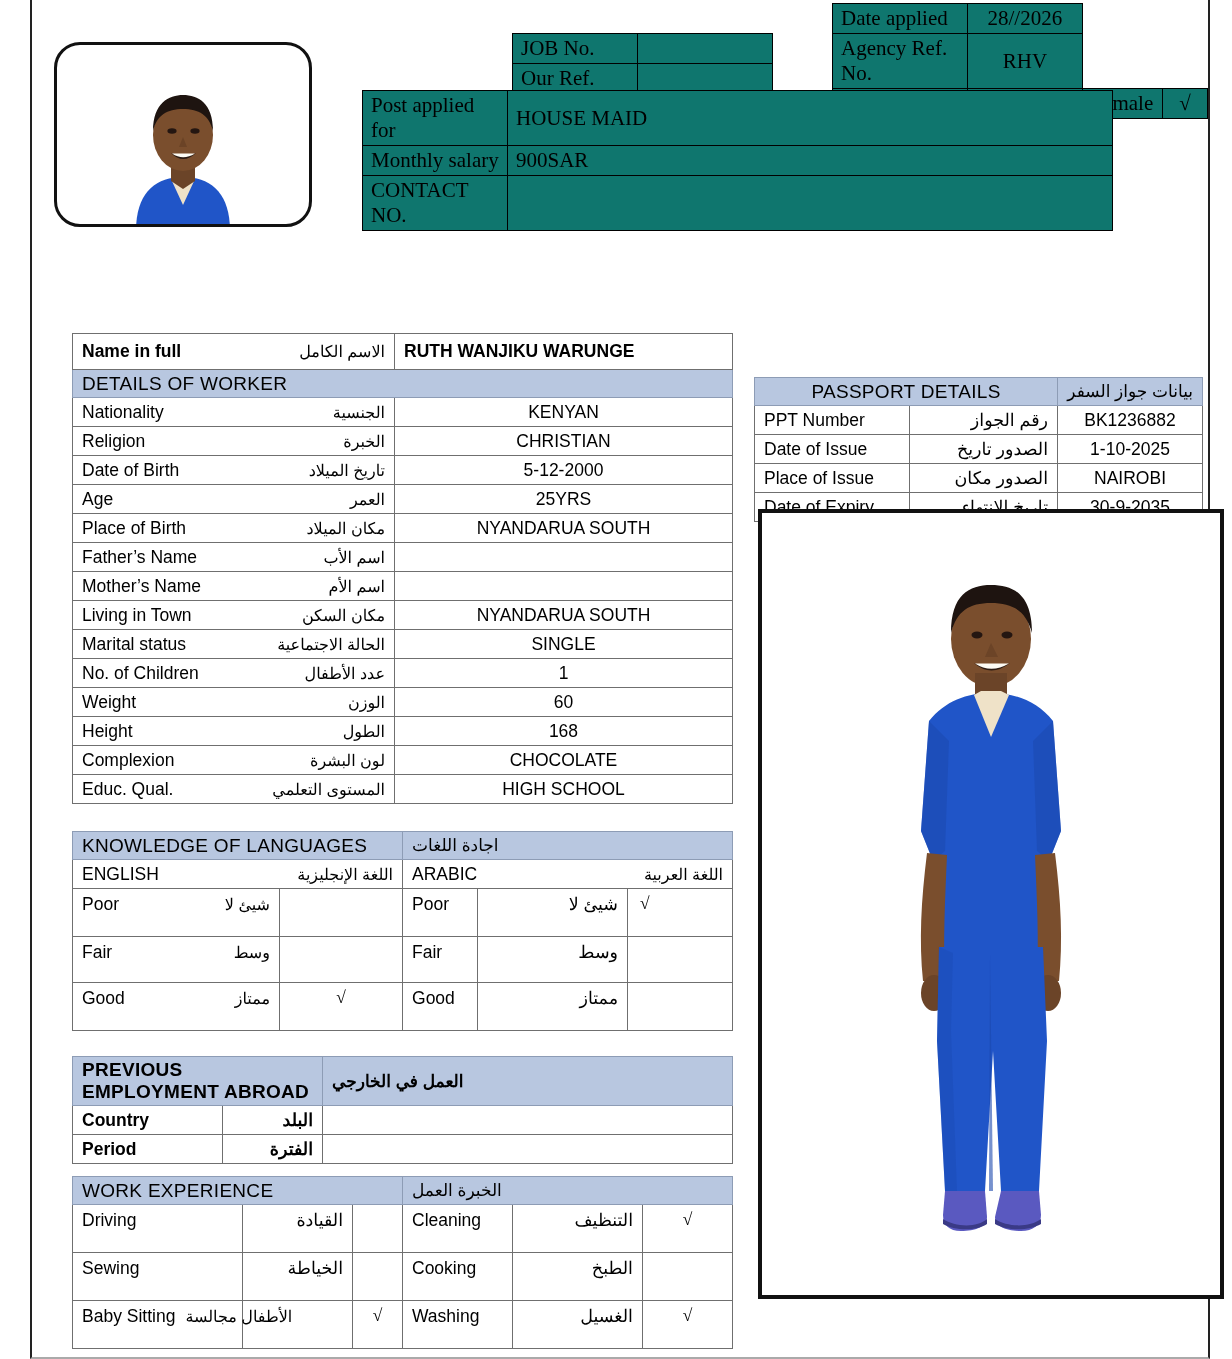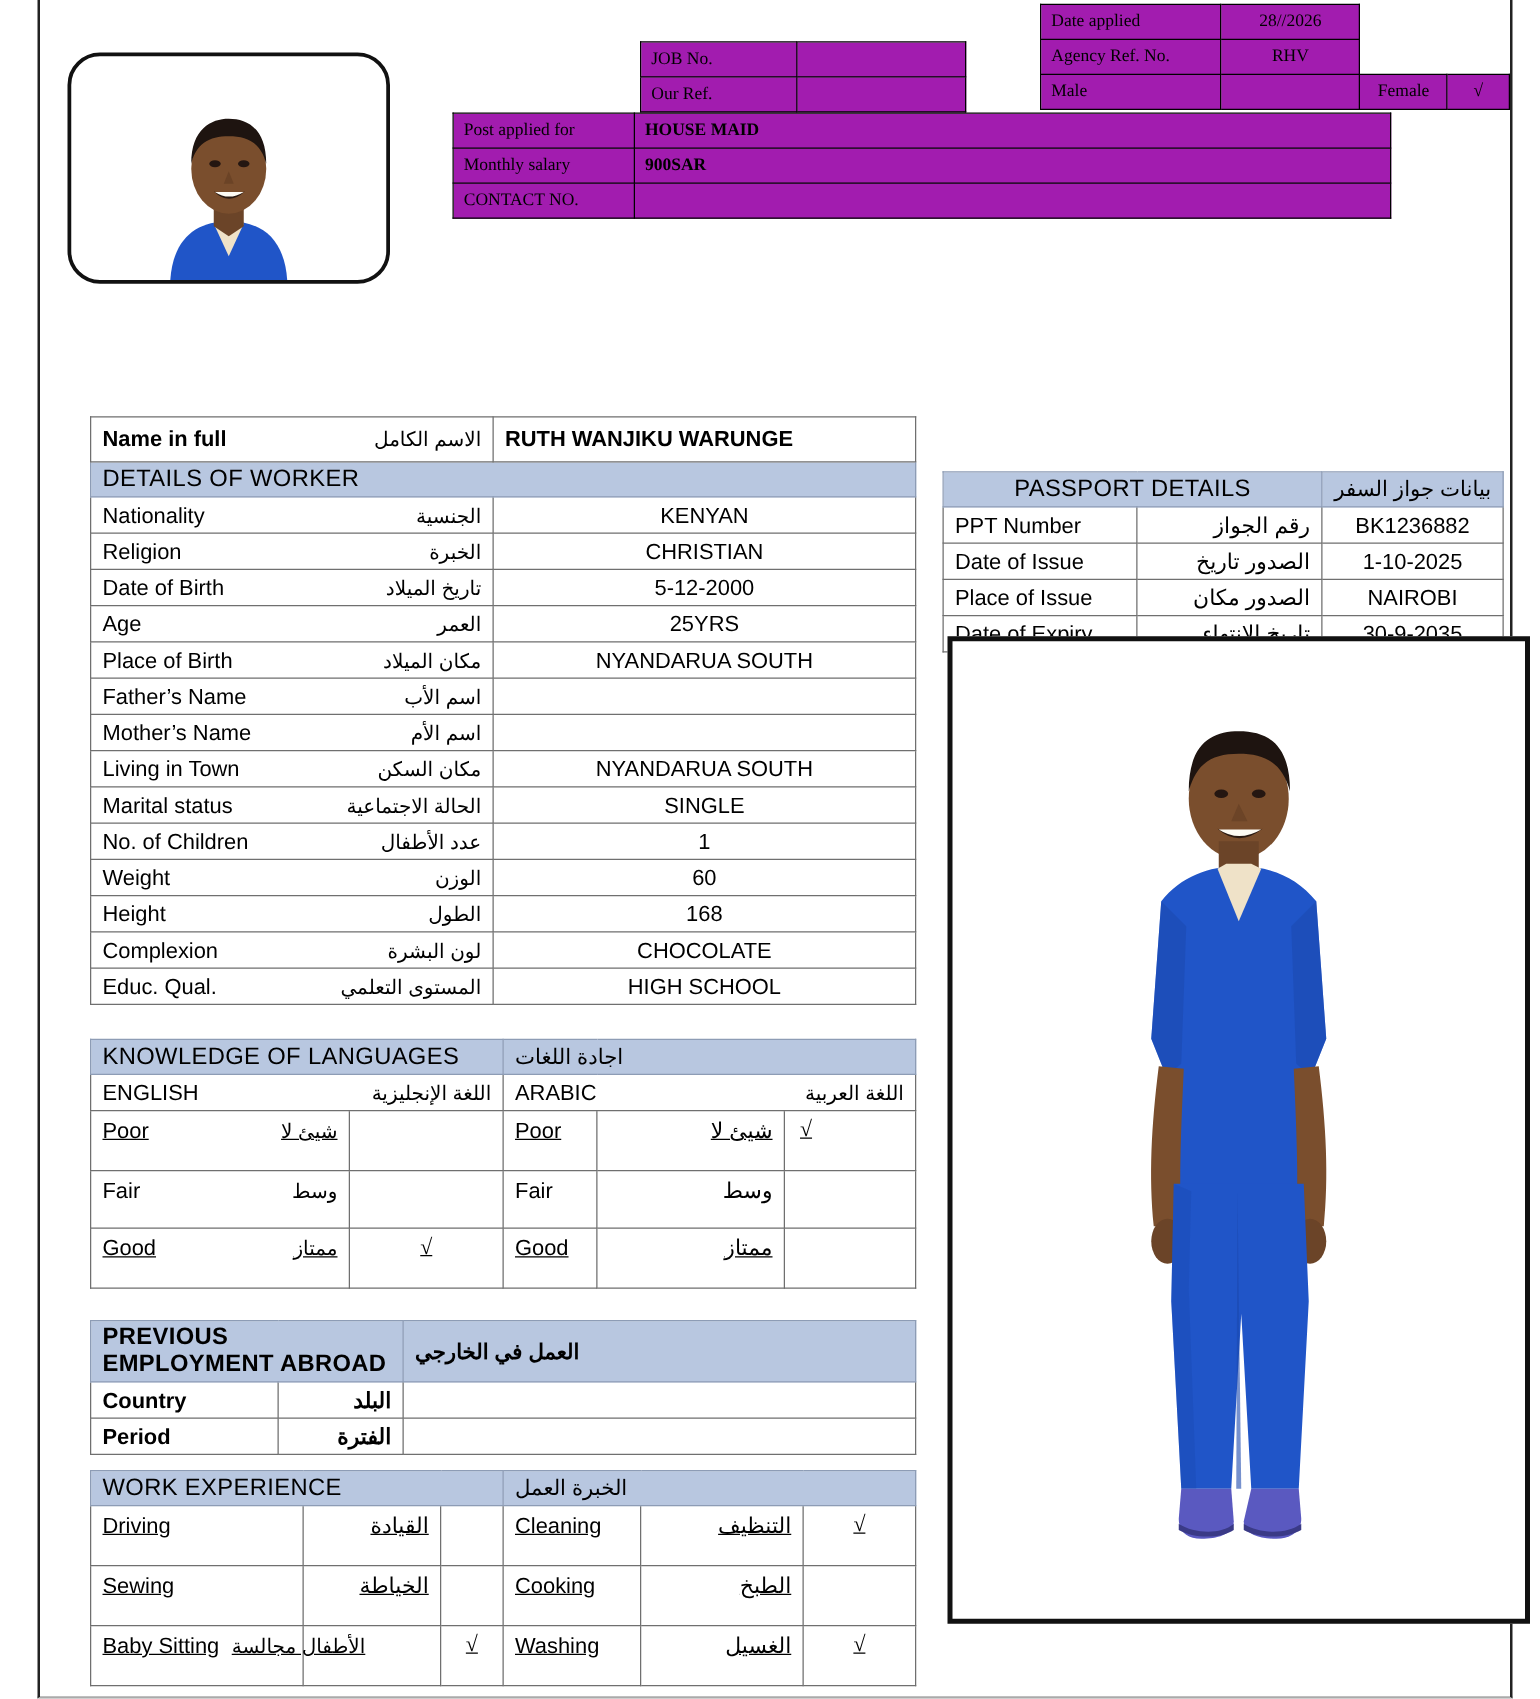--- a/index.html
+++ b/index.html
@@ -36,38 +36,38 @@
   .portrait {
     position: absolute;
     left: 50%; top: 28px;
     transform: translateX(-50%);
     width: 160px; height: 158px;
   }
   .tbl { position: absolute; border-collapse: collapse; }
   .tbl td {
     border: 1px solid #000;
     font-family: "Liberation Serif", serif;
-    font-size: 14px;
+    font-size: 21px;
     padding: 2px 8px;
     height: 28px;
     vertical-align: middle;
-    background: #a21caf;
+    background: #0f766e;
   }
 
   #job-table { left: 480px; top: 33px; }
   #job-table td.lbl { width: 125px; }
   #job-table td.val { width: 135px; }
 
   #agency-table { left: 800px; top: 3px; }
   #agency-table td { text-align: left; }
   #agency-table td.c { text-align: center; }
 
   #post-table { left: 330px; top: 90px; }
   #post-table td.lbl { width: 145px; }
-  #post-table td.val { width: 605px; font-weight: bold; }
+  #post-table td.val { width: 605px; }
 
   
   .form { position: absolute; left: 40px; top: 313px; width: 1130px; }
   .ftbl { border-collapse: collapse; table-layout: fixed; margin-top: 20px; }
   .ftbl td {
     border: 1px solid #6f6f6f;
     font-size: 17.5px;
     padding: 2px 9px;
     height: 29px;
     vertical-align: middle;
@@ -104,21 +104,21 @@
     background: #fff;
     overflow: hidden;
   }
   .full-body { position: absolute; left: 50%; transform: translateX(-50%); top: 48px; width: 240px; height: 700px; }
 
   #lang-table { position: absolute; left: 0; top: 498px; width: 660px; }
   #prev-table { position: absolute; left: 0; top: 723px; width: 660px; font-weight: bold; }
   #work-table { position: absolute; left: 0; top: 843px; width: 660px; }
 
   .tall td { height: 46px; }
-  .tall2 td { height: 48px; text-decoration: underline; }
+  .tall2 td { height: 48px; }
 </style>
 </head>
 <body>
 
 <div class="page">
 
   <div class="photo-frame">
     <svg class="portrait" viewBox="0 0 160 158">
       <rect x="0" y="0" width="160" height="158" fill="#ffffff"></rect>
 

